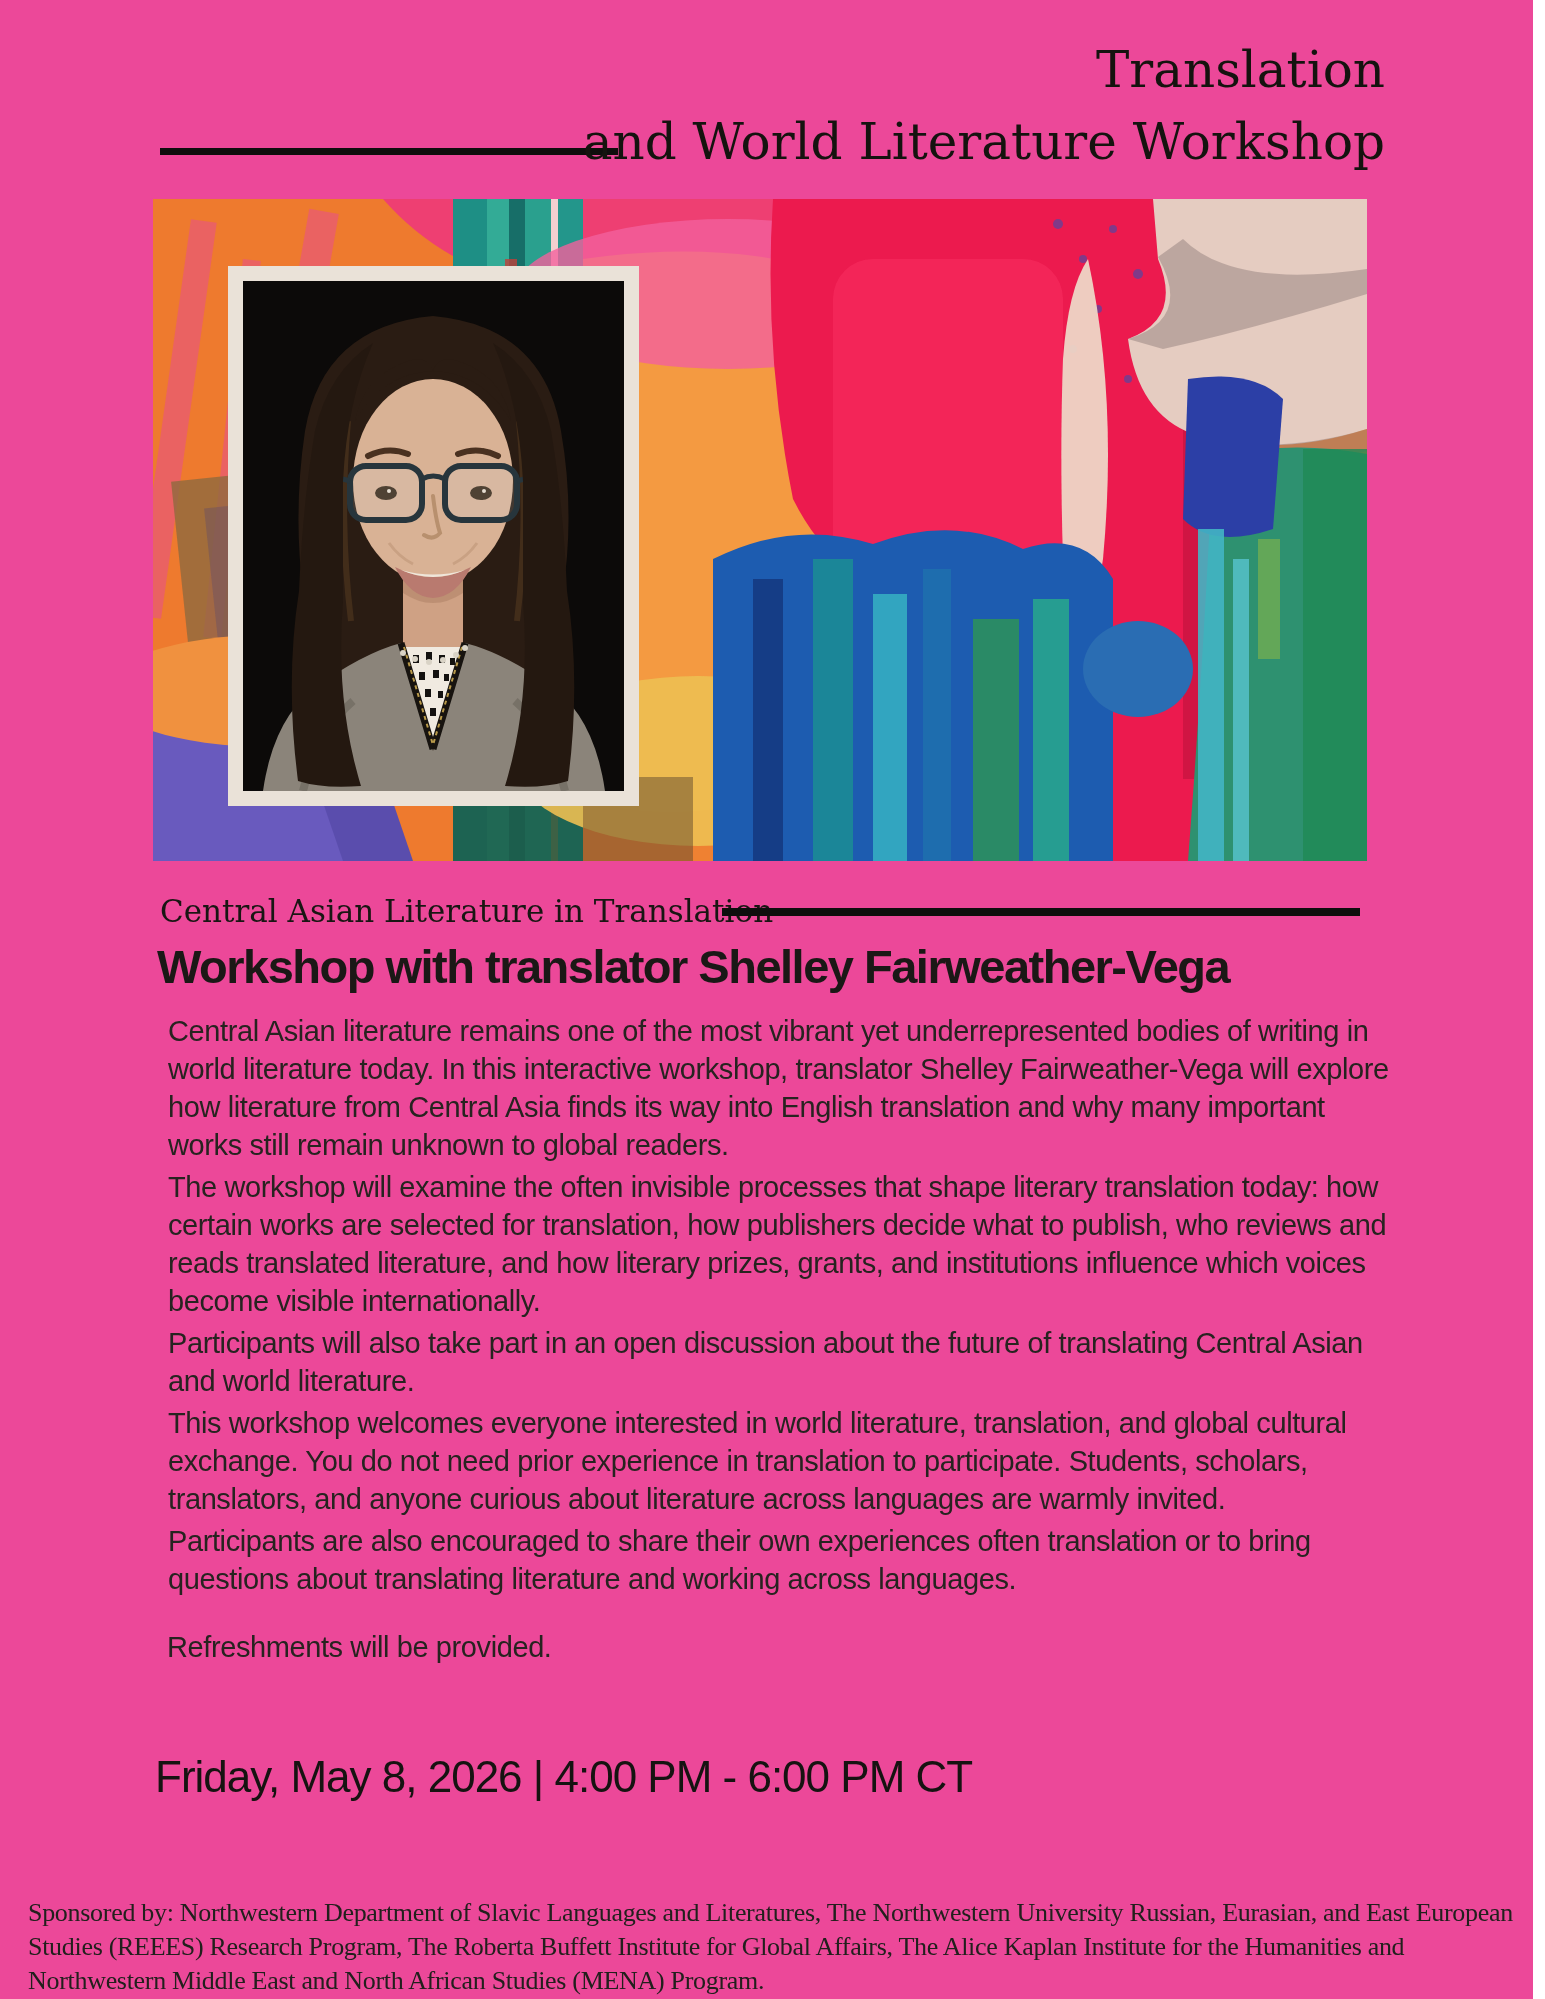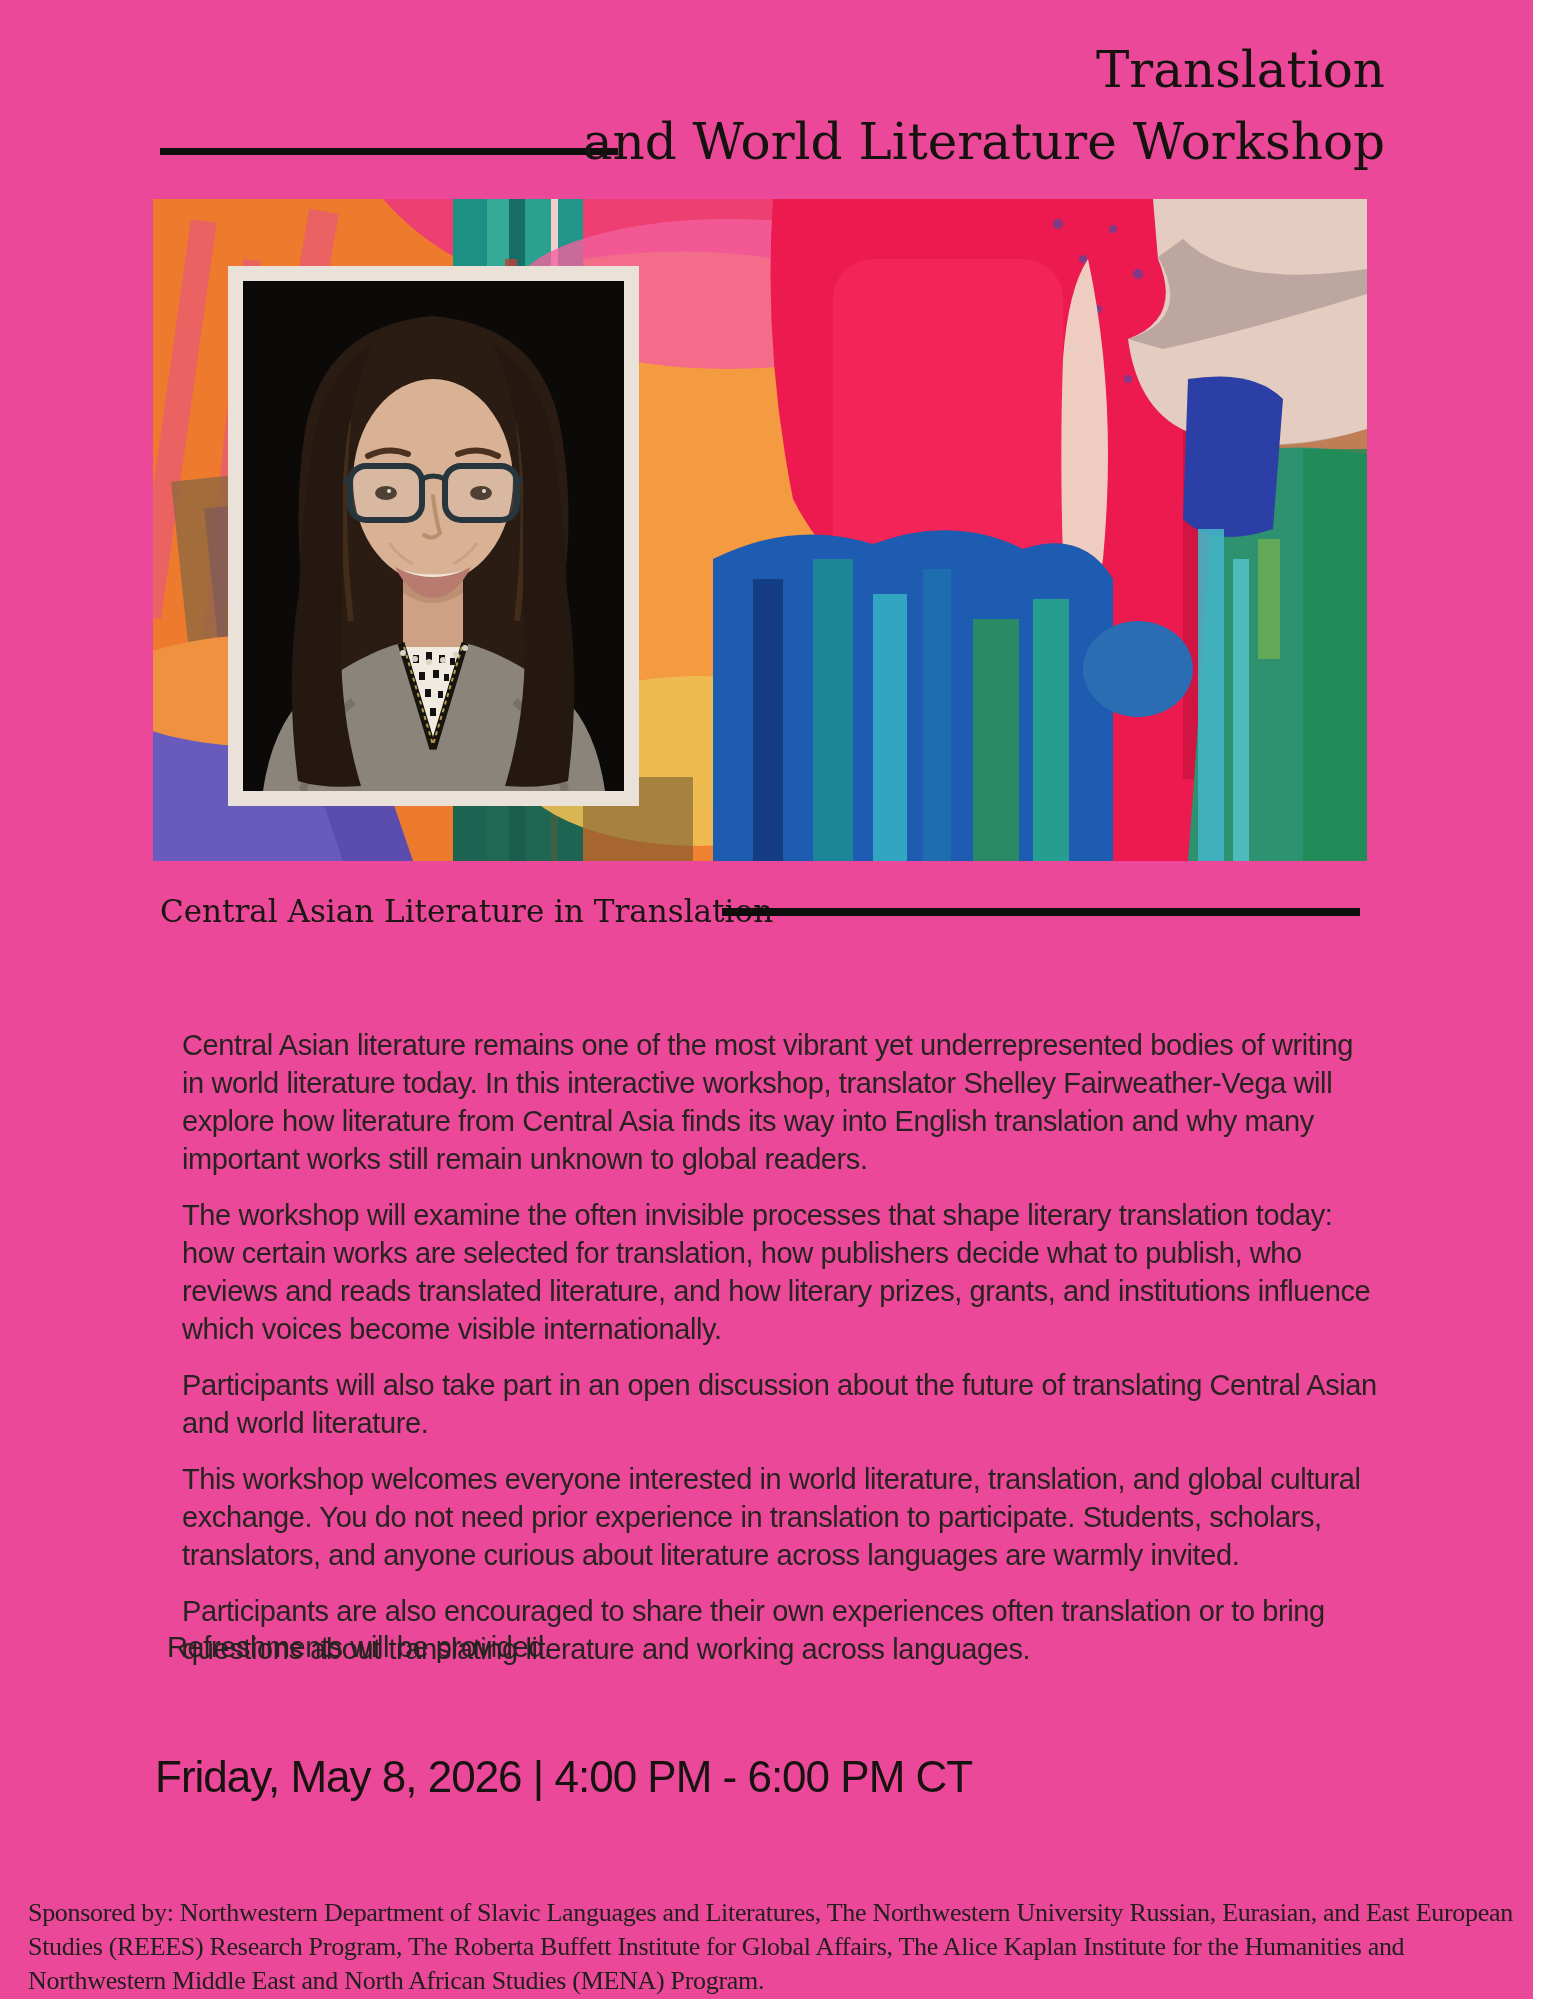--- a/index.html
+++ b/index.html
@@ -40,21 +40,21 @@
   }
   .headline{
     position:absolute;left:157px;top:939px;
     font-size:47px;font-weight:700;letter-spacing:-1.5px;color:#1b1816;
     white-space:nowrap;
   }
   .body-text{
     position:absolute;left:164px;top:1008px;width:1232px;
     font-size:29px;line-height:38px;letter-spacing:-0.4px;color:#272320;
   }
-  .body-text p{margin:18px;}
+  .body-text p{margin:4px;}
   .note{
     position:absolute;left:167px;top:1631px;
     font-size:29px;letter-spacing:-0.4px;color:#272320;
   }
   .event-datetime{
     position:absolute;left:155px;top:1752px;
     font-size:44px;letter-spacing:-1px;color:#161311;white-space:nowrap;
   }
   .event-location{
     position:absolute;left:157px;top:1814px;
@@ -204,20 +204,21 @@
             <circle cx="213" cy="374" r="3"></circle>
             <circle cx="222" cy="367" r="3"></circle>
         </g>
       </svg>
     </div>
   </div>
 
   <div class="series-label">Central Asian Literature in Translation</div>
   <div class="series-rule"></div>
 
+  <div class="headline">Workshop with translator Shelley Fairweather-Vega</div>
 
   <div class="body-text">
     <p>Central Asian literature remains one of the most vibrant yet underrepresented bodies of writing in world literature today. In this interactive workshop, translator Shelley Fairweather-Vega will explore how literature from Central Asia finds its way into English translation and why many important works still remain unknown to global readers.</p>
     <p>The workshop will examine the often invisible processes that shape literary translation today: how certain works are selected for translation, how publishers decide what to publish, who reviews and reads translated literature, and how literary prizes, grants, and institutions influence which voices become visible internationally.</p>
     <p>Participants will also take part in an open discussion about the future of translating Central Asian and world literature.</p>
     <p>This workshop welcomes everyone interested in world literature, translation, and global cultural exchange. You do not need prior experience in translation to participate. Students, scholars, translators, and anyone curious about literature across languages are warmly invited.</p>
     <p>Participants are also encouraged to share their own experiences often translation or to bring questions about translating literature and working across languages.</p>
   </div>
 
   <div class="note">Refreshments will be provided.</div>

